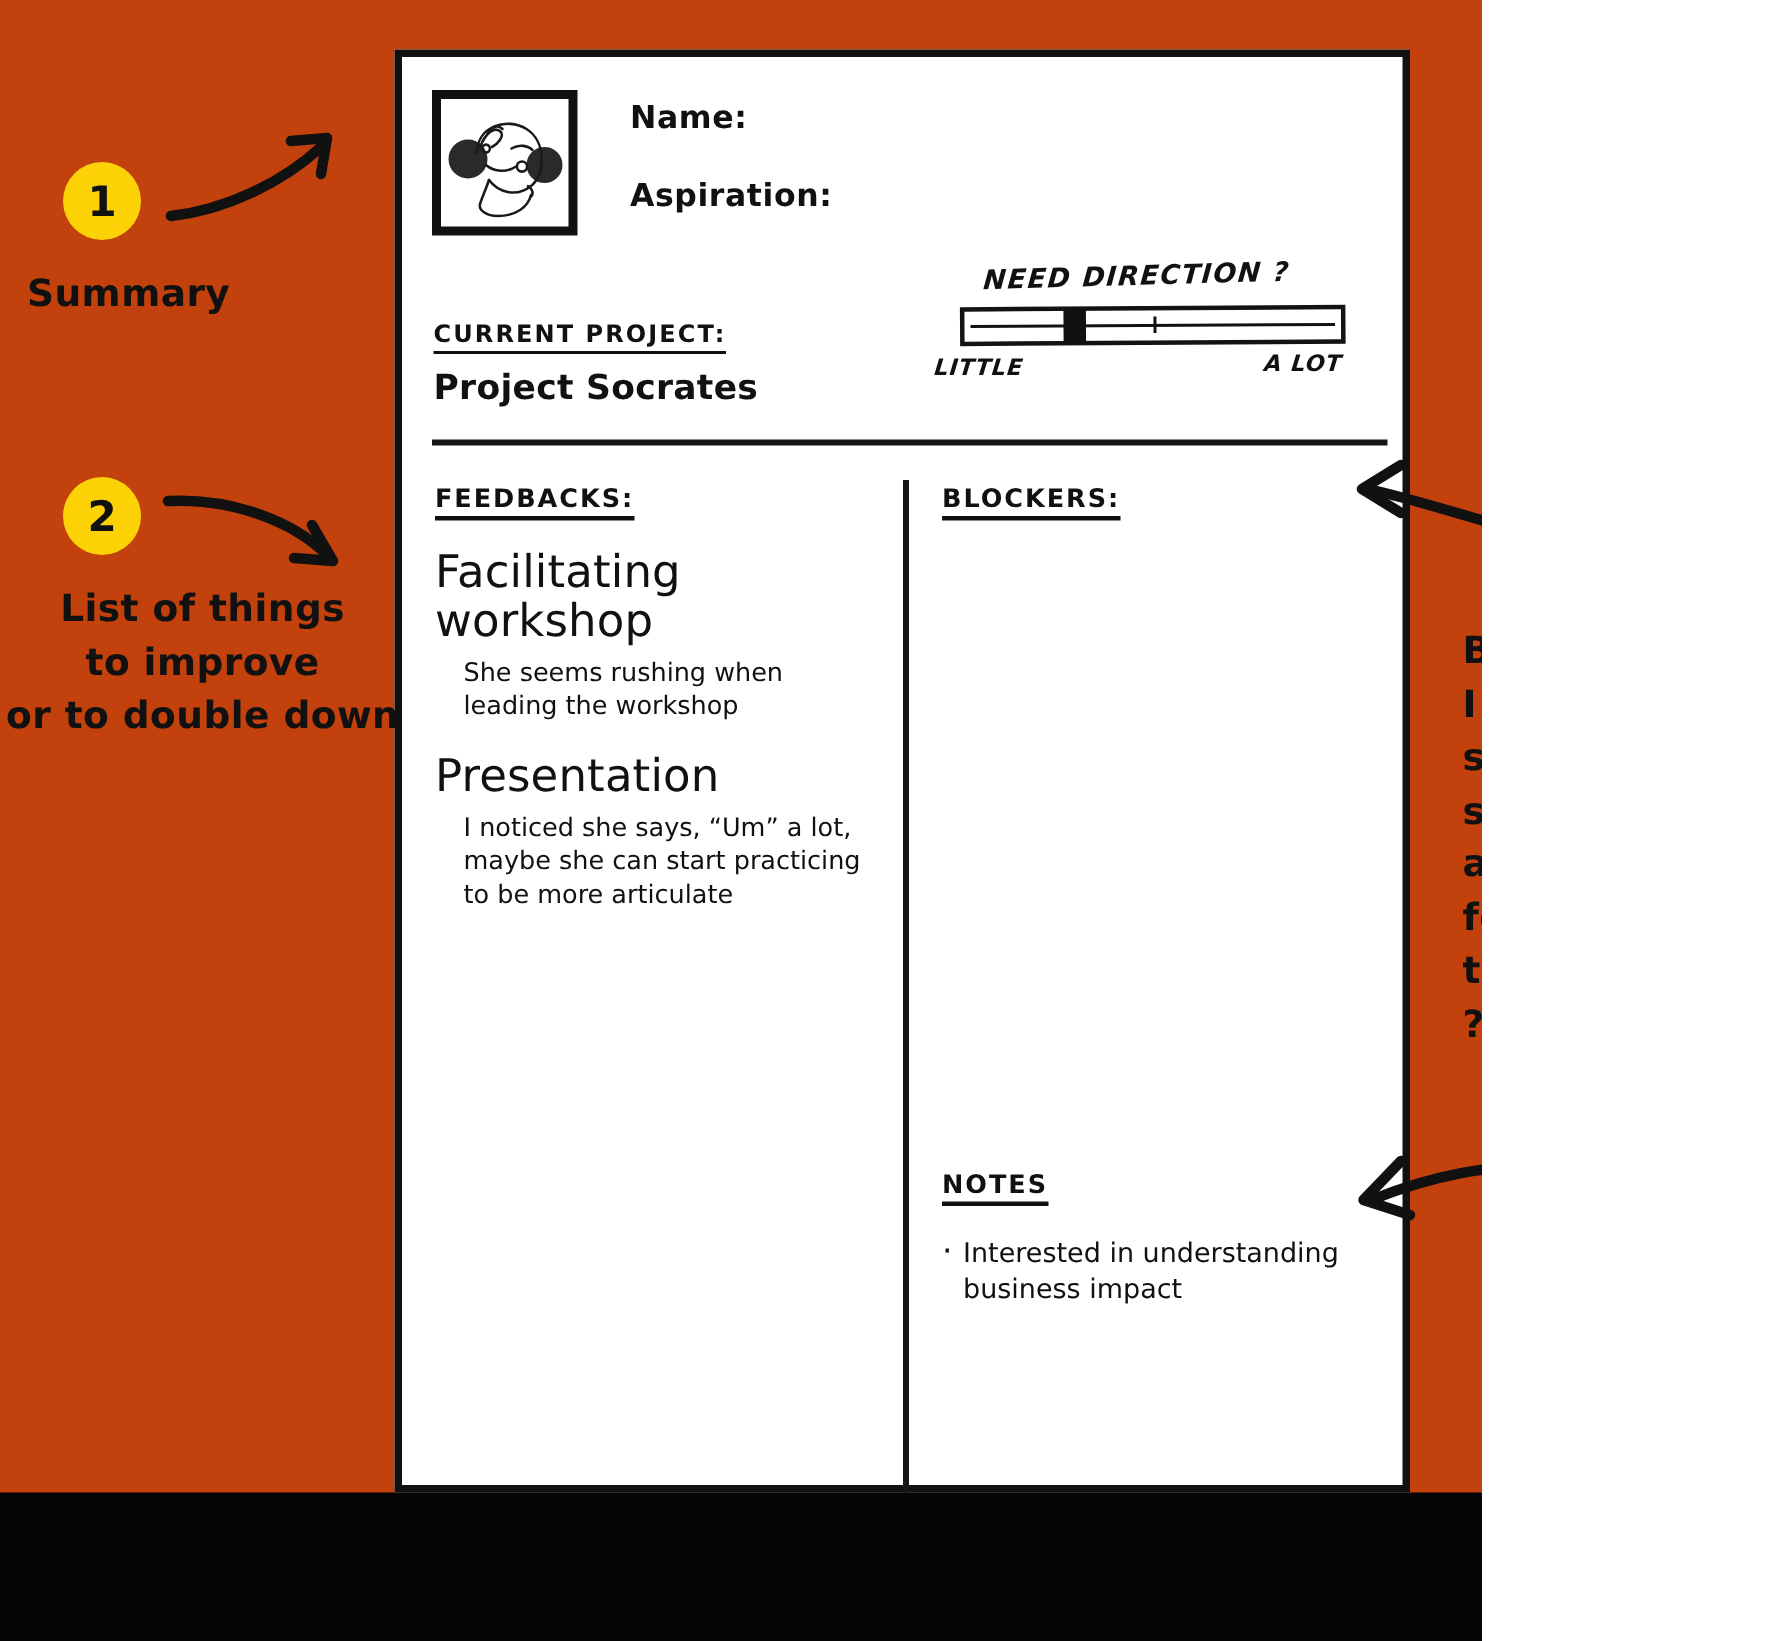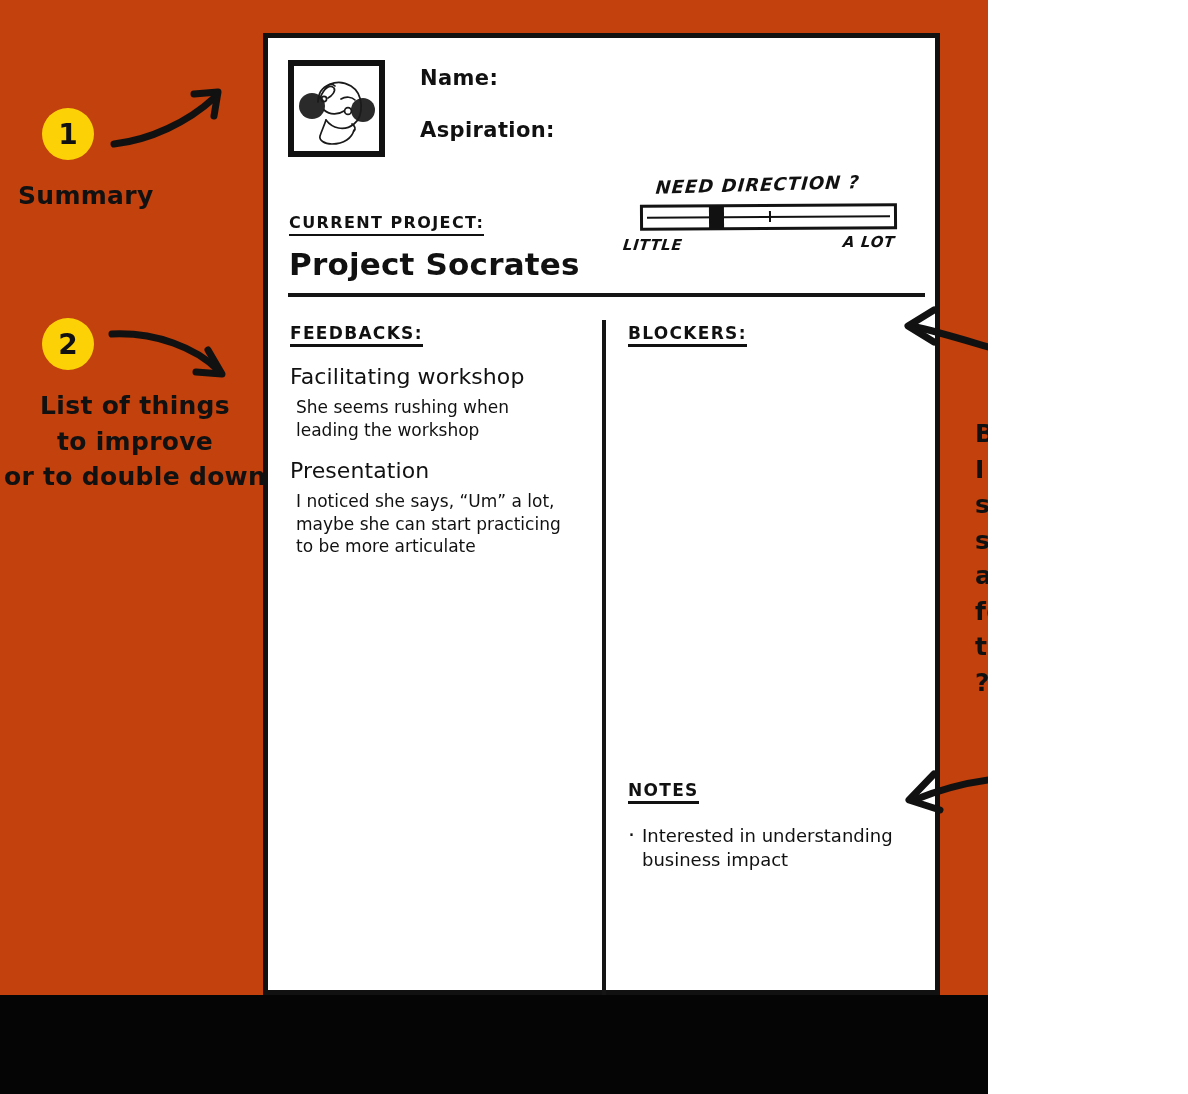--- a/index.html
+++ b/index.html
@@ -88,21 +88,21 @@
     font-size: 16px;
     letter-spacing: 1.4px;
     color: #111;
     border-bottom: 2.5px solid #111;
     display: inline-block;
     padding-bottom: 2px;
   }
   .project-name {
     font-family: "DejaVu Sans", sans-serif;
     font-weight: bold;
-    font-size: 31px;
+    font-size: 23px;
     color: #111;
     margin-top: 10px;
     letter-spacing: 0.2px;
     white-space: nowrap;
   }
 
   
   .slider-widget {
     position: absolute;
     left: 370px;
@@ -211,32 +211,32 @@
     color: #111;
     border-bottom: 3px solid #111;
     display: inline-block;
     padding-bottom: 1px;
     text-align: center;
   }
 
   .fb-item { margin-top: 18px; }
   .fb-title {
     font-family: "DejaVu Sans", sans-serif;
-    font-size: 22px;
+    font-size: 30px;
     color: #111;
     line-height: 1.1;
     letter-spacing: 0.1px;
   }
   .fb-body {
     font-family: "DejaVu Sans", sans-serif;
     font-size: 17px;
     color: #111;
     line-height: 1.32;
     margin-top: 7px;
-    margin-left: 6px;
+    margin-left: 19px;
     max-width: 272px;
   }
 
   .bullets {
     margin: 0;
     padding: 0;
     list-style: none;
     margin-top: 20px;
   }
   .bullets li {

